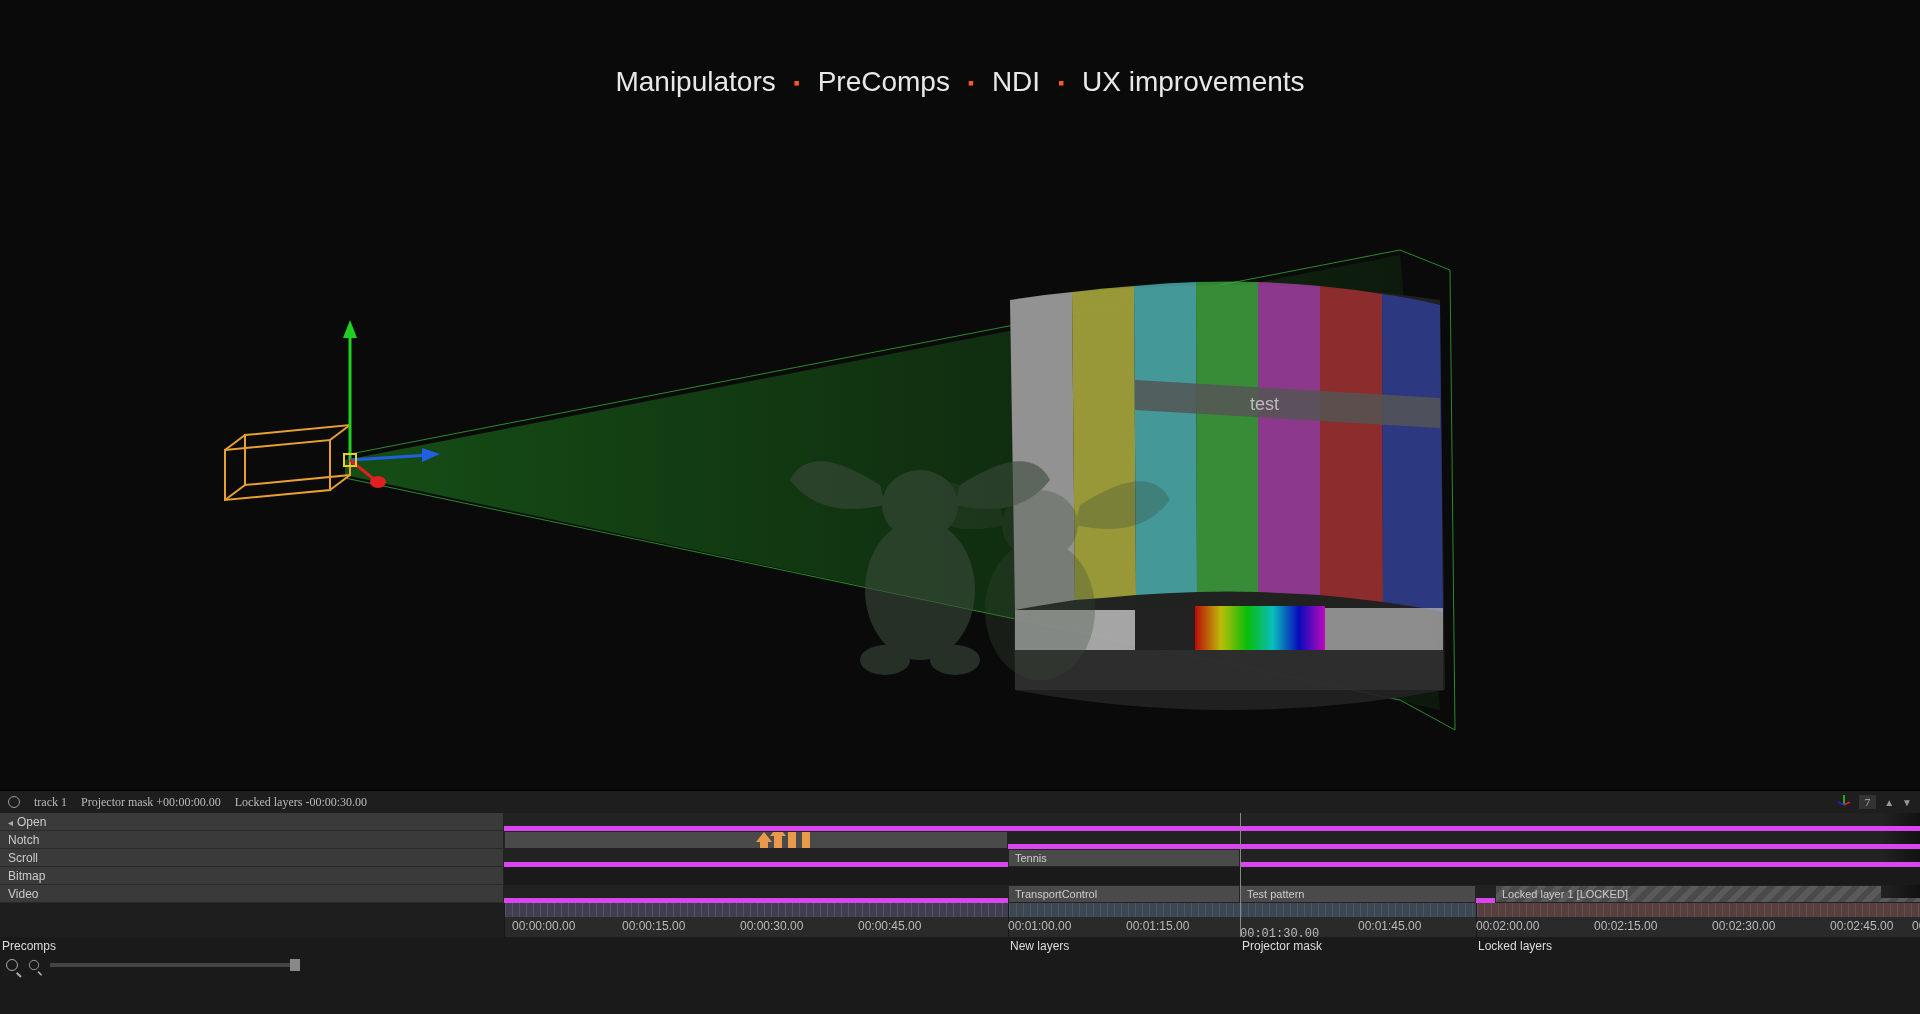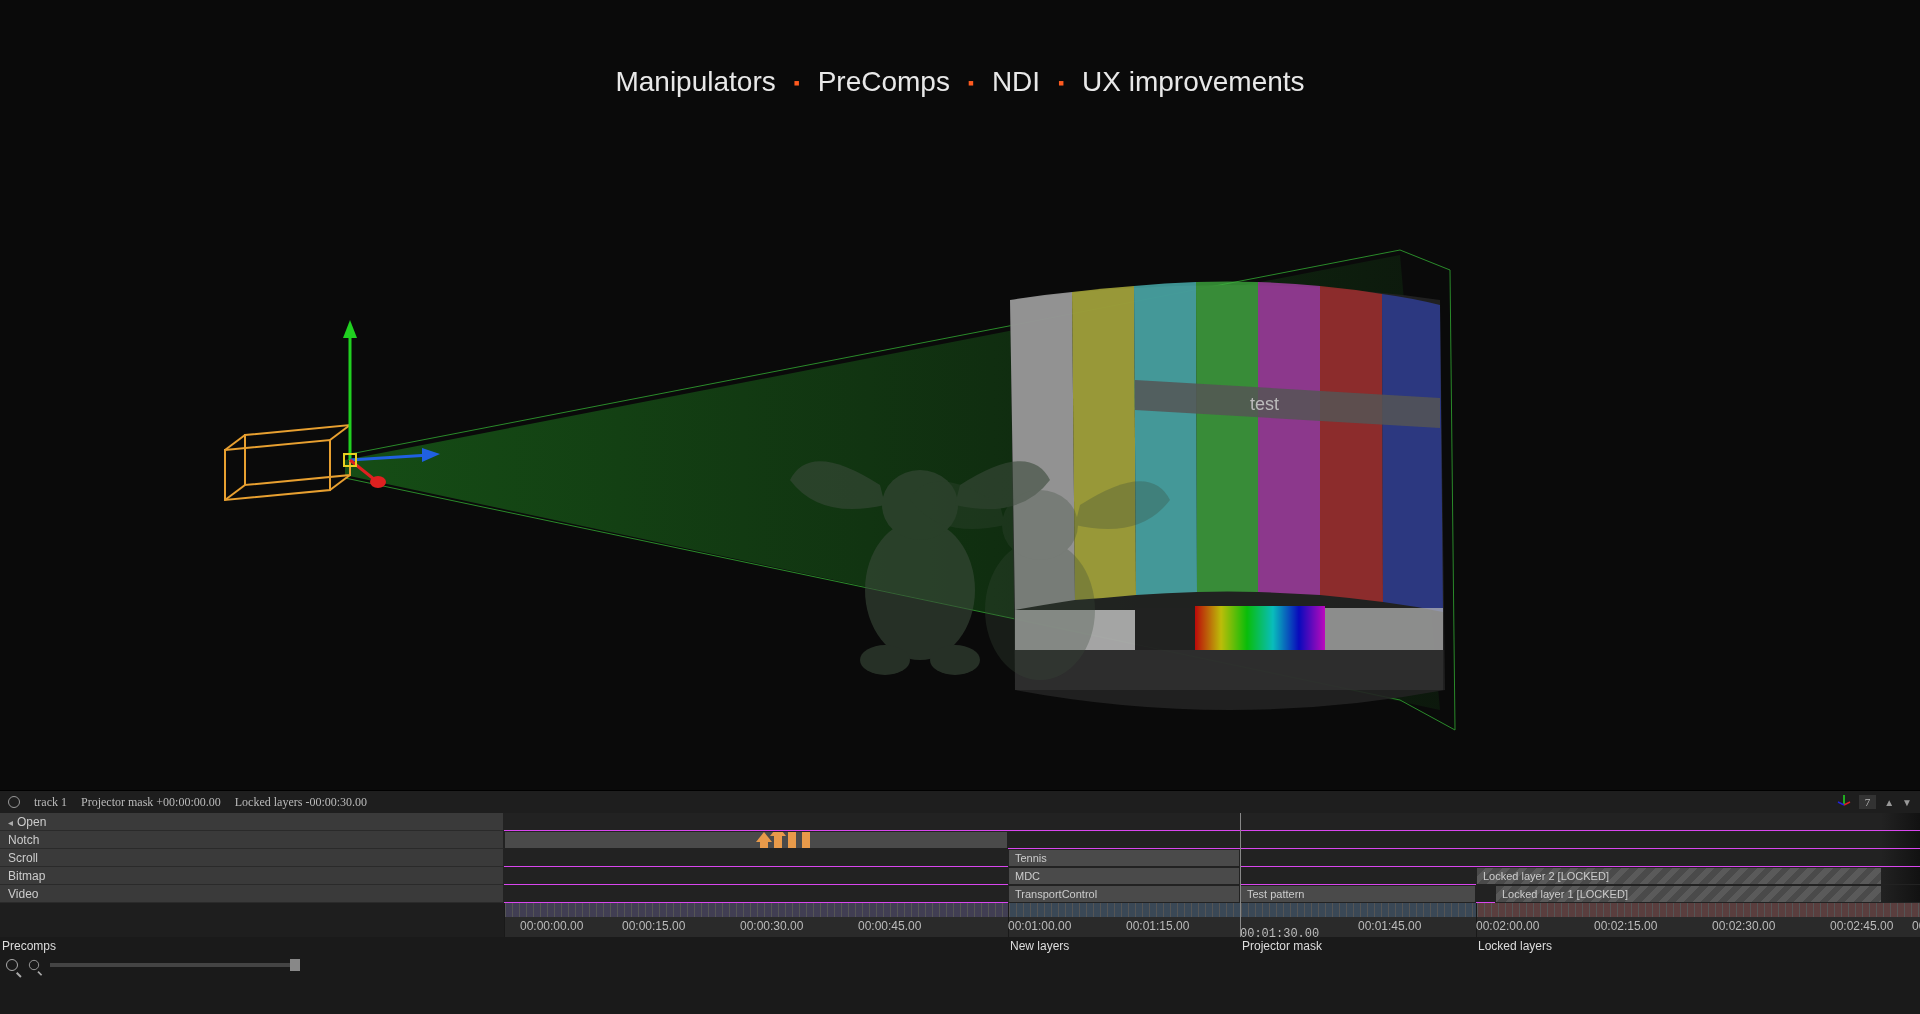--- a/index.html
+++ b/index.html
@@ -99,21 +99,21 @@
 .layer-name.with-arrow::before {
   content: "◂";
   color: #aaa;
   margin-right: 4px;
   font-size: 10px;
 }
 .layer-bar-area {
   flex: 1;
   position: relative;
   background: #222;
-  border-bottom: 1px solid #d946ef;
+  border-bottom: 5px solid #d946ef;
 }
 .clip {
   position: absolute;
   top: 0;
   height: 18px;
   background: #4a4a4a;
   border: 1px solid #222;
   padding-left: 6px;
   line-height: 16px;
   font-size: 11px;
@@ -375,25 +375,20 @@
       </div>
       <div class="layer-head">
         <div class="layer-name">Scroll</div>
         <div class="layer-bar-area">
           <div class="clip" style="left: 504px; width: 232px;">Tennis</div>
           <div class="fade-right"></div>
         </div>
       </div>
       <div class="layer-head">
         <div class="layer-name">Bitmap</div>
-        <div class="layer-bar-area">
-          <div class="clip" style="left: 504px; width: 232px;">MDC</div>
-          <div class="clip locked" style="left: 972px; width: 444px;">Locked layer 2 [LOCKED]</div>
-          <div class="fade-right"></div>
-        </div>
       </div>
       <div class="layer-head">
         <div class="layer-name">Video</div>
         <div class="layer-bar-area">
           <div class="clip" style="left: 504px; width: 232px;">TransportControl</div>
           <div class="clip" style="left: 736px; width: 236px;">Test pattern</div>
           <div class="clip locked" style="left: 972px; width: 444px; margin-left: 19px;">Locked layer 1 [LOCKED]</div>
           <div class="fade-right"></div>
         </div>
       </div>
@@ -407,21 +402,21 @@
         </div>
         <div class="seg blue" style="left: 504px; width: 232px;">
           <div class="ticks"></div>
         </div>
         <div class="seg blue" style="left: 736px; width: 236px;">
           <div class="ticks"></div>
         </div>
         <div class="seg red" style="left: 972px; width: 444px;">
           <div class="ticks"></div>
         </div>
-        <div class="tlabel" style="position: absolute; left: 16px; top: 16px;">00:00:00.00</div>
+        <div class="tlabel" style="position: absolute; left: 8px; top: 16px;">00:00:00.00</div>
         <div class="tlabel" style="position: absolute; left: 118px; top: 16px;">00:00:15.00</div>
         <div class="tlabel" style="position: absolute; left: 236px; top: 16px;">00:00:30.00</div>
         <div class="tlabel" style="position: absolute; left: 354px; top: 16px;">00:00:45.00</div>
         <div class="tlabel" style="position: absolute; left: 504px; top: 16px;">00:01:00.00</div>
         <div class="tlabel" style="position: absolute; left: 622px; top: 16px;">00:01:15.00</div>
         <div class="tlabel" style="position: absolute; left: 736px; top: 24px; font-family: Liberation Mono, monospace;">00:01:30.00</div>
         <div class="tlabel" style="position: absolute; left: 854px; top: 16px;">00:01:45.00</div>
         <div class="tlabel" style="position: absolute; left: 972px; top: 16px;">00:02:00.00</div>
         <div class="tlabel" style="position: absolute; left: 1090px; top: 16px;">00:02:15.00</div>
         <div class="tlabel" style="position: absolute; left: 1208px; top: 16px; text-align: right;">00:02:30.00</div>

